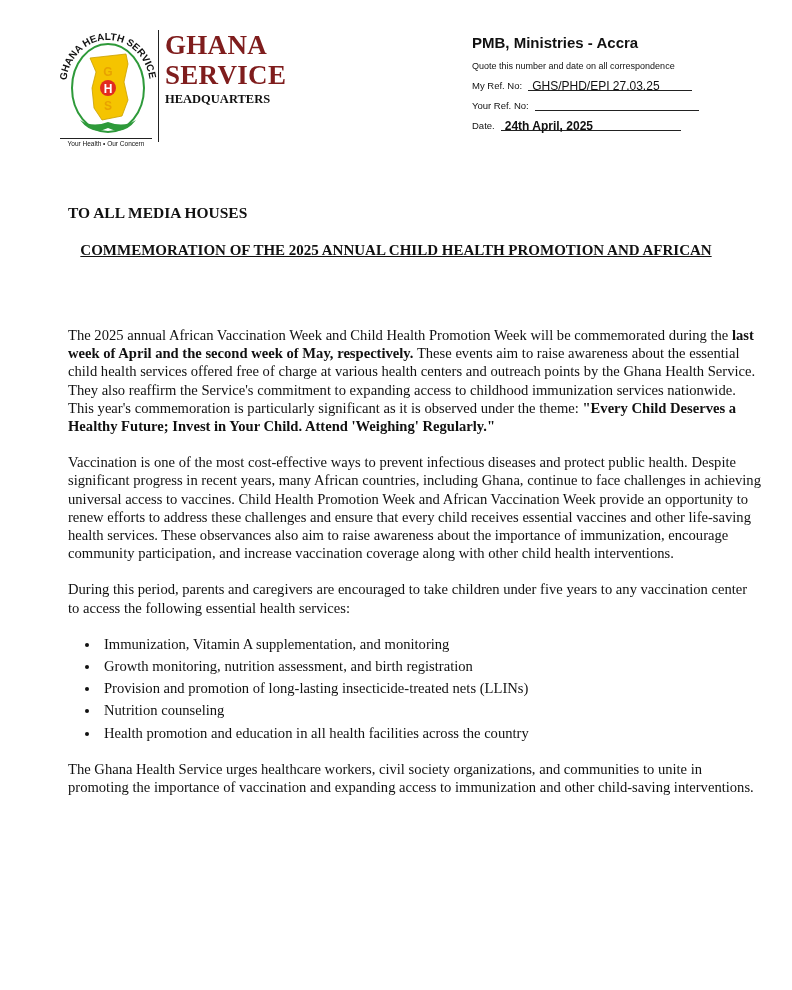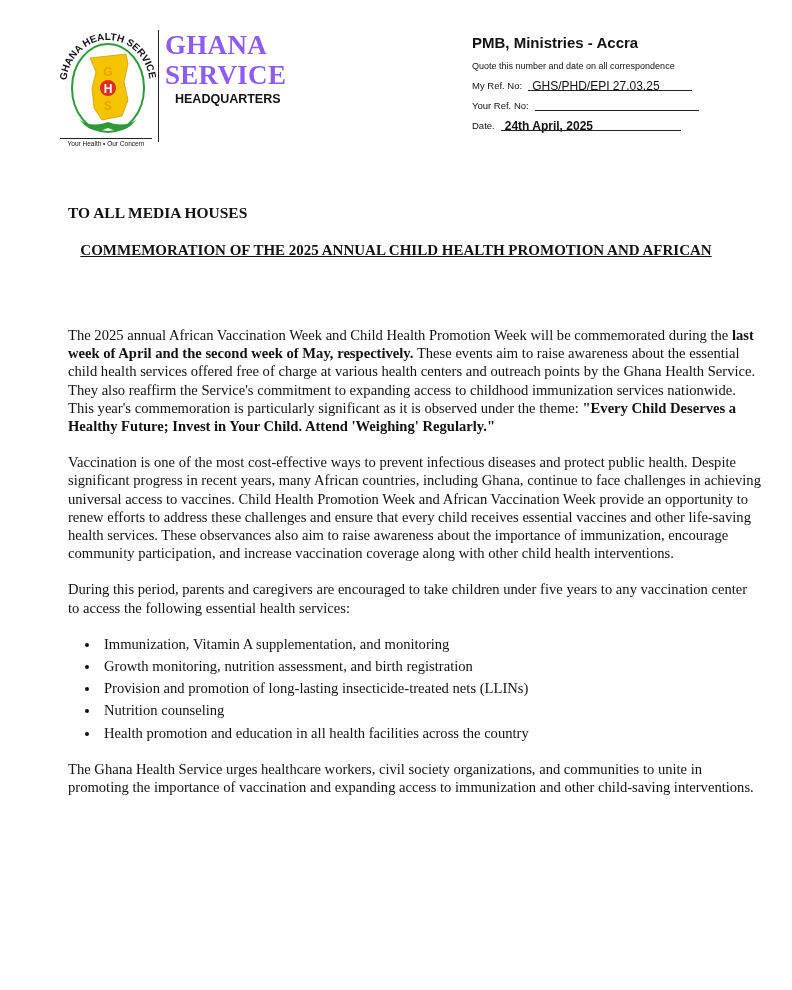--- a/index.html
+++ b/index.html
@@ -1,20 +1,20 @@
 <!DOCTYPE html>
 <html><head>
 <meta charset="utf-8">
 <style>
   html, body { margin: 0; padding: 0; background: #ffffff; }
   body { width: 792px; height: 990px; position: relative; overflow: hidden; font-family: "Liberation Serif", serif; color: #111; }
   .logo-wrap { position: absolute; left: 52px; top: 24px; width: 110px; height: 125px; }
   .brand { position: absolute; left: 158px; top: 30px; border-left: 1.5px solid #222; padding-left: 6px; height: 112px; }
-  .brand .big { font-family: "Liberation Serif", serif; font-weight: bold; font-size: 27px; line-height: 30px; letter-spacing: 0.3px; color: #8b5cf6; }
-  .brand .hq { font-family: Liberation Sans, sans-serif; font-weight: bold; font-size: 12.5px; margin-top: 2px; color: #111; margin-left: 10px; }
+  .brand .big { font-family: "Liberation Serif", serif; font-weight: bold; font-size: 27px; line-height: 30px; letter-spacing: 0.3px; color: #7f1d1d; }
+  .brand .hq { font-family: Liberation Serif, serif; font-weight: bold; font-size: 12.5px; margin-top: 2px; color: #111; }
   .motto { position: absolute; left: 60px; top: 138px; font-family: "Liberation Sans", sans-serif; font-size: 6.5px; border-top: 1px solid #222; padding-top: 1px; width: 92px; text-align: center; }
   .addr { position: absolute; left: 472px; top: 34px; font-family: "Liberation Sans", sans-serif; }
   .addr .l1 { font-weight: bold; font-size: 15px; }
   .addr .l2 { font-weight: bold; font-size: 15.5px; margin-top: 10px; }
   .addr .quote { font-size: 9px; margin-top: 10px; }
   .addr .ref { font-size: 9.5px; margin-top: 8px; display: flex; align-items: flex-end; }
   .addr .ref .line { border-bottom: 1px solid #222; width: 160px; margin-left: 6px; font-size: 12px; height: 11px; padding-left: 4px; }
   .addr .ref.date .line { font-weight: bold; width: 176px; }
   .addr .ref .lbl { white-space: nowrap; }
   .to { position: absolute; left: 68px; top: 204px; font-weight: bold; font-size: 15.5px; }

